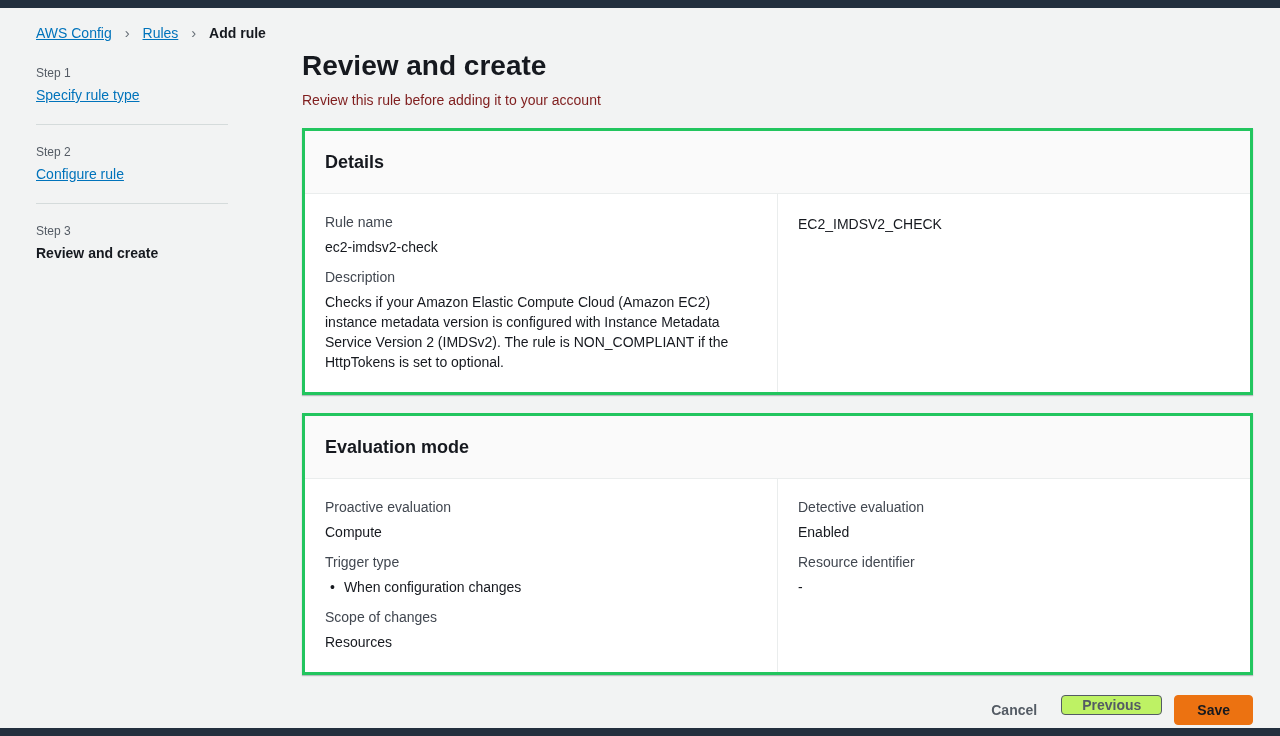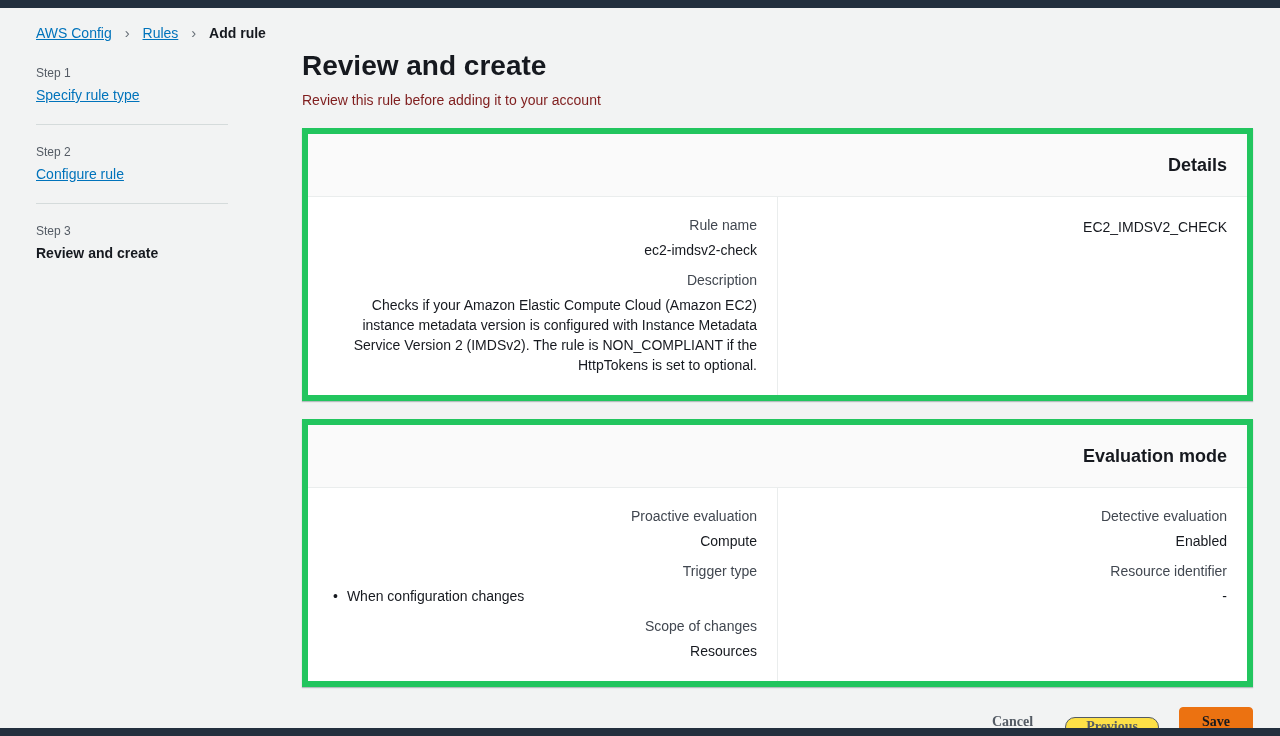--- a/index.html
+++ b/index.html
@@ -27,38 +27,38 @@
   .step-link { font-size: 14px; color: #0073bb; text-decoration: underline; cursor: pointer; display: inline-block; }
   .step-current { font-size: 14px; font-weight: 700; color: #16191f; }
   .steps hr { border: none; border-top: 1px solid #d5dbdb; margin: 21px 0 20px; }
 
   
   .main { position: absolute; left: 302px; top: 48px; width: 951px; }
   .page-title { font-size: 28px; font-weight: 700; margin: 0; line-height: 36px; color: #16191f; }
   .page-subtitle { margin: 6px 0 0; font-size: 14px; line-height: 20px; color: #7f1d1d; }
 
   
-  .card { margin-top: 18px; background: #ffffff; border: 6px solid #22c55e; box-shadow: 0 1px 1px rgba(0,28,36,0.25); text-align: right; }
+  .card { margin-top: 18px; background: #ffffff; border: 3px solid #22c55e; box-shadow: 0 1px 1px rgba(0,28,36,0.25); }
   .card-header { background: #fafafa; border-bottom: 1px solid #eaeded; padding: 19px 20px; }
   .card-title { font-size: 18px; font-weight: 700; margin: 0; line-height: 24px; color: #16191f; }
   .card-body { display: flex; align-items: stretch; }
   .col { flex: 1 1 0; padding: 20px 20px 20px; min-width: 0; }
   .col-right { border-left: 1px solid #eaeded; }
   .field { margin-bottom: 12px; }
   .field:last-child { margin-bottom: 0; }
   .field-label { color: #414750; line-height: 16px; margin-bottom: 7px; }
   .field-value { color: #16191f; line-height: 20px; }
   .bullet-row { display: flex; gap: 9px; padding-left: 5px; }
   .bullet-glyph { color: #16191f; }
 
   
-  .footer-actions { display: flex; justify-content: flex-end; align-items: flex-end; margin-top: 20px; gap: 20px; font-family: Liberation Serif, serif; }
+  .footer-actions { display: flex; justify-content: flex-end; align-items: flex-start; margin-top: 20px; gap: 12px; }
   button { font-family: inherit; font-size: 14px; font-weight: 700; cursor: pointer; line-height: 18px; }
   .btn-cancel { background: transparent; border: none; color: #545b64; padding: 6px 12px; }
-  .btn-previous { background: #fde047; border: 1px solid #545b64; color: #545b64; padding: 0 20px; border-radius: 14px; }
+  .btn-previous { background: #bef264; border: 1px solid #545b64; color: #545b64; padding: 0 20px; border-radius: 4px; }
   .btn-save { background: #ec7211; border: 1px solid #ec7211; color: #16191f; padding: 5px 22px; border-radius: 4px; }
 </style>
 </head>
 <body>
 
 <div class="chrome-bar top"></div>
 
 <nav class="breadcrumb">
   <a>AWS Config</a>
   <span class="sep">›</span>

